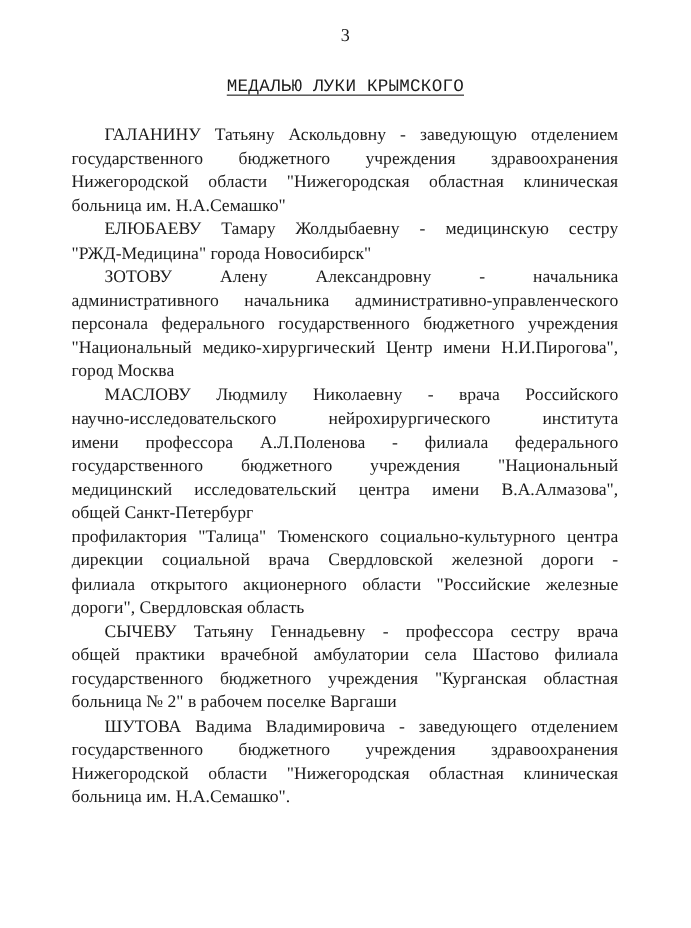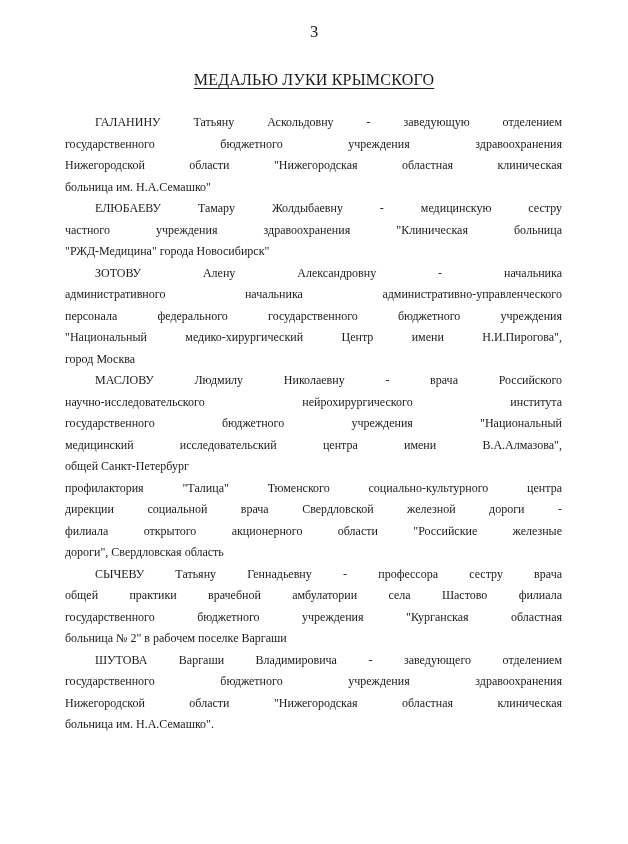--- a/index.html
+++ b/index.html
@@ -22,28 +22,29 @@
     text-align: center;
     font-size: 16.5px;
     line-height: 21px;
   }
   .heading {
     margin-top: 27px;
     text-align: center;
     font-size: 16px;
     line-height: 21px;
     letter-spacing: 0.2px;
+    font-family: Liberation Mono, monospace;
   }
   .heading .heading-text {
     text-decoration: underline;
     text-underline-offset: 3px;
   }
   .doc-body {
     margin: 22px 66px 0 65px;
-    font-size: 12px;
+    font-size: 16px;
     line-height: 21.5px;
     font-family: Liberation Serif, serif;
   }
   .para {
     margin: 0;
   }
   .line {
     text-align: justify;
     text-align-last: justify;
     height: 21.5px;
@@ -68,49 +69,49 @@
 
   <div class="doc-body">
       <div class="para">
         <div class="line first">ГАЛАНИНУ Татьяну Аскольдовну - заведующую отделением</div>
         <div class="line">государственного бюджетного учреждения здравоохранения</div>
         <div class="line">Нижегородской области "Нижегородская областная клиническая</div>
         <div class="line last">больница им. Н.А.Семашко"</div>
       </div>
       <div class="para">
         <div class="line first">ЕЛЮБАЕВУ Тамару Жолдыбаевну - медицинскую сестру</div>
-        <div class="line">частного учреждения здравоохранения "Клиническая больница</div>
         <div class="line last">"РЖД-Медицина" города Новосибирск"</div>
       </div>
       <div class="para">
         <div class="line first">ЗОТОВУ Алену Александровну - начальника</div>
         <div class="line">административного начальника административно-управленческого</div>
         <div class="line">персонала федерального государственного бюджетного учреждения</div>
         <div class="line">"Национальный медико-хирургический Центр имени Н.И.Пирогова",</div>
         <div class="line last">город Москва</div>
       </div>
       <div class="para">
         <div class="line first">МАСЛОВУ Людмилу Николаевну - врача Российского</div>
         <div class="line">научно-исследовательского нейрохирургического института</div>
+        <div class="line">имени профессора А.Л.Поленова - филиала федерального</div>
         <div class="line">государственного бюджетного учреждения "Национальный</div>
         <div class="line">медицинский исследовательский центра имени В.А.Алмазова",</div>
         <div class="line last">общей Санкт-Петербург</div>
       </div>
       <div class="para">
         <div class="line">профилактория "Талица" Тюменского социально-культурного центра</div>
         <div class="line">дирекции социальной врача Свердловской железной дороги -</div>
         <div class="line">филиала открытого акционерного области "Российские железные</div>
         <div class="line last">дороги", Свердловская область</div>
       </div>
       <div class="para">
         <div class="line first">СЫЧЕВУ Татьяну Геннадьевну - профессора сестру врача</div>
         <div class="line">общей практики врачебной амбулатории села Шастово филиала</div>
         <div class="line">государственного бюджетного учреждения "Курганская областная</div>
         <div class="line last">больница № 2" в рабочем поселке Варгаши</div>
       </div>
       <div class="para">
-        <div class="line first">ШУТОВА Варгаши Владимировича - заведующего отделением</div>
+        <div class="line first">ШУТОВА Вадима Владимировича - заведующего отделением</div>
         <div class="line">государственного бюджетного учреждения здравоохранения</div>
         <div class="line">Нижегородской области "Нижегородская областная клиническая</div>
         <div class="line last">больница им. Н.А.Семашко".</div>
       </div>
     </div>
 </div>
 
 </body></html>

